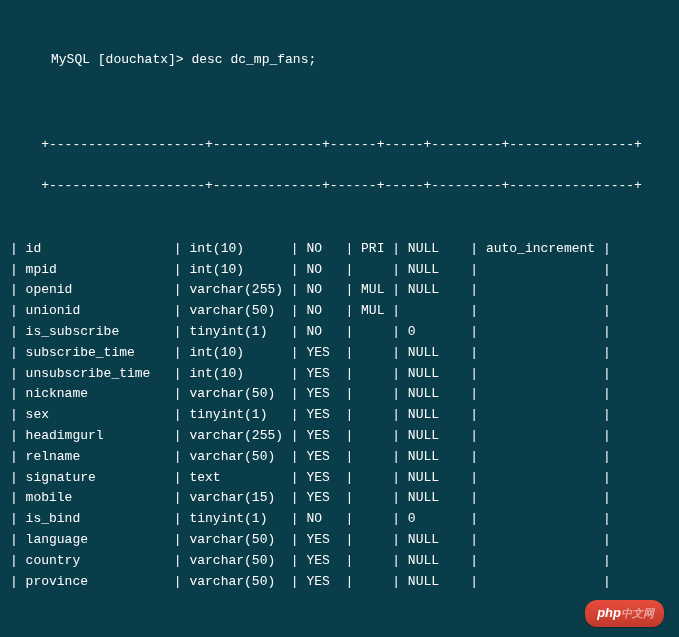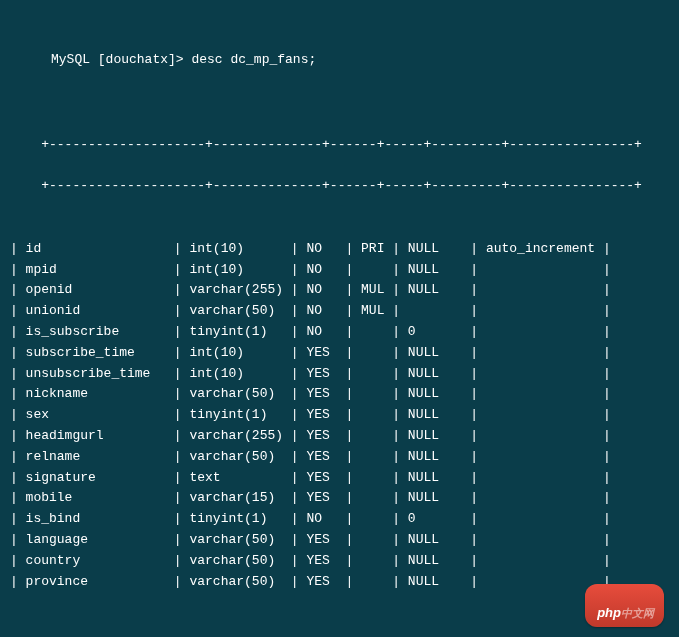--- a/index.html
+++ b/index.html
@@ -31,21 +31,21 @@
     }
     .row {
       display: block;
     }
     .logo {
       position: absolute;
       bottom: 10px;
       right: 15px;
       background: linear-gradient(to bottom, #e74c3c, #c0392b);
       color: #ffffff;
-      padding: 19px 10px 3px 12px;
+      padding: 3px 10px 3px 12px;
       border-radius: 12px;
       font-family: Arial, sans-serif;
       font-style: italic;
       font-weight: bold;
       font-size: 13px;
       box-shadow: 0 1px 2px rgba(0,0,0,0.3);
     }
     .logo .dim {
       color: rgba(255,255,255,0.5);
       font-size: 11px;

